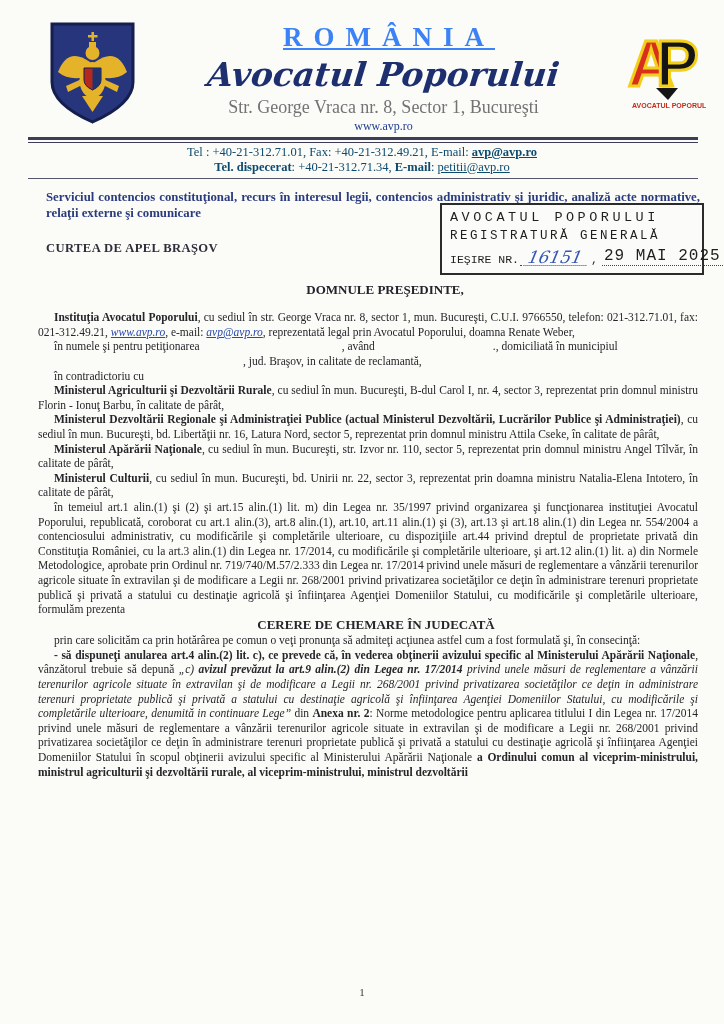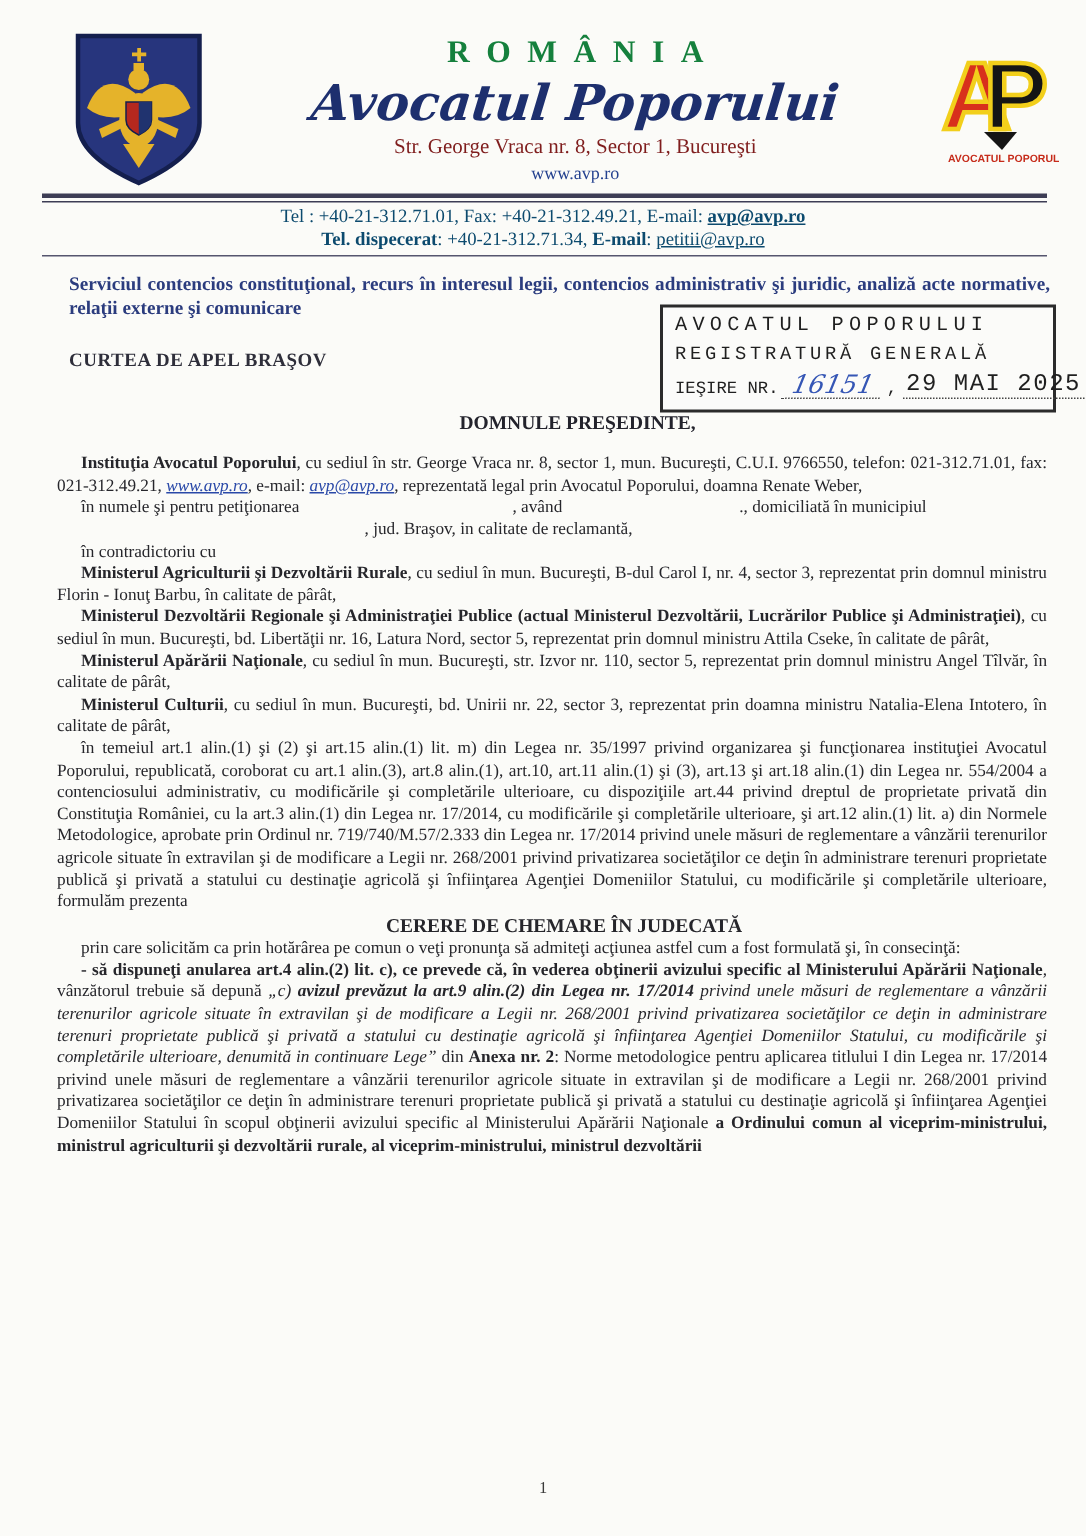--- a/index.html
+++ b/index.html
@@ -6,26 +6,26 @@
   .page{
     width:724px;height:1024px;margin:0 auto;position:relative;
     background:#fbfbf8;overflow:hidden;
     font-family:"Liberation Serif",serif;color:#26262b;
     box-shadow:0 0 8px rgba(0,0,0,.4);
   }
   
   .header{display:flex;align-items:flex-start;padding:20px 18px 0 44px;}
   .crest{width:97px;height:106px;flex:0 0 auto;}
   .header-center{flex:1;text-align:center;padding-top:2px;}
-  .country{font-size:21px;font-weight:bold;letter-spacing:11px;color:#15803d;margin-left:11px;}
+  .country{font-size:27px;font-weight:bold;letter-spacing:11px;color:#3b82f6;margin-left:11px;text-decoration:underline;}
   .script-name{
     font-size:33px;font-style:italic;font-weight:bold;color:#1d2f6e;
     font-family:"DejaVu Serif",serif;margin-top:2px;transform:skewX(-6deg);
   }
-  .addr{font-size:14px;color:#7f1d1d;margin-top:3px;}
+  .addr{font-size:18px;color:#737373;margin-top:3px;}
   .site{font-size:12px;color:#24418f;margin-top:1px;}
   .ap-logo{width:80px;height:92px;flex:0 0 auto;margin-top:4px;}
   
   .rule-double{margin:3px 26px 0 28px;border-top:3px solid #3d3d55;border-bottom:1px solid #3d3d55;height:2px;}
   .rule-thin{margin:3px 26px 0 28px;border-top:1.5px solid #55556e;}
   
   .contacts{ text-align:center;color:#0c4a6e;font-size:12.5px;line-height:1.18;margin-top:2px;}
   
   .service{
     margin:10px 24px 0 46px;font-weight:bold;color:#2b3c7e;

